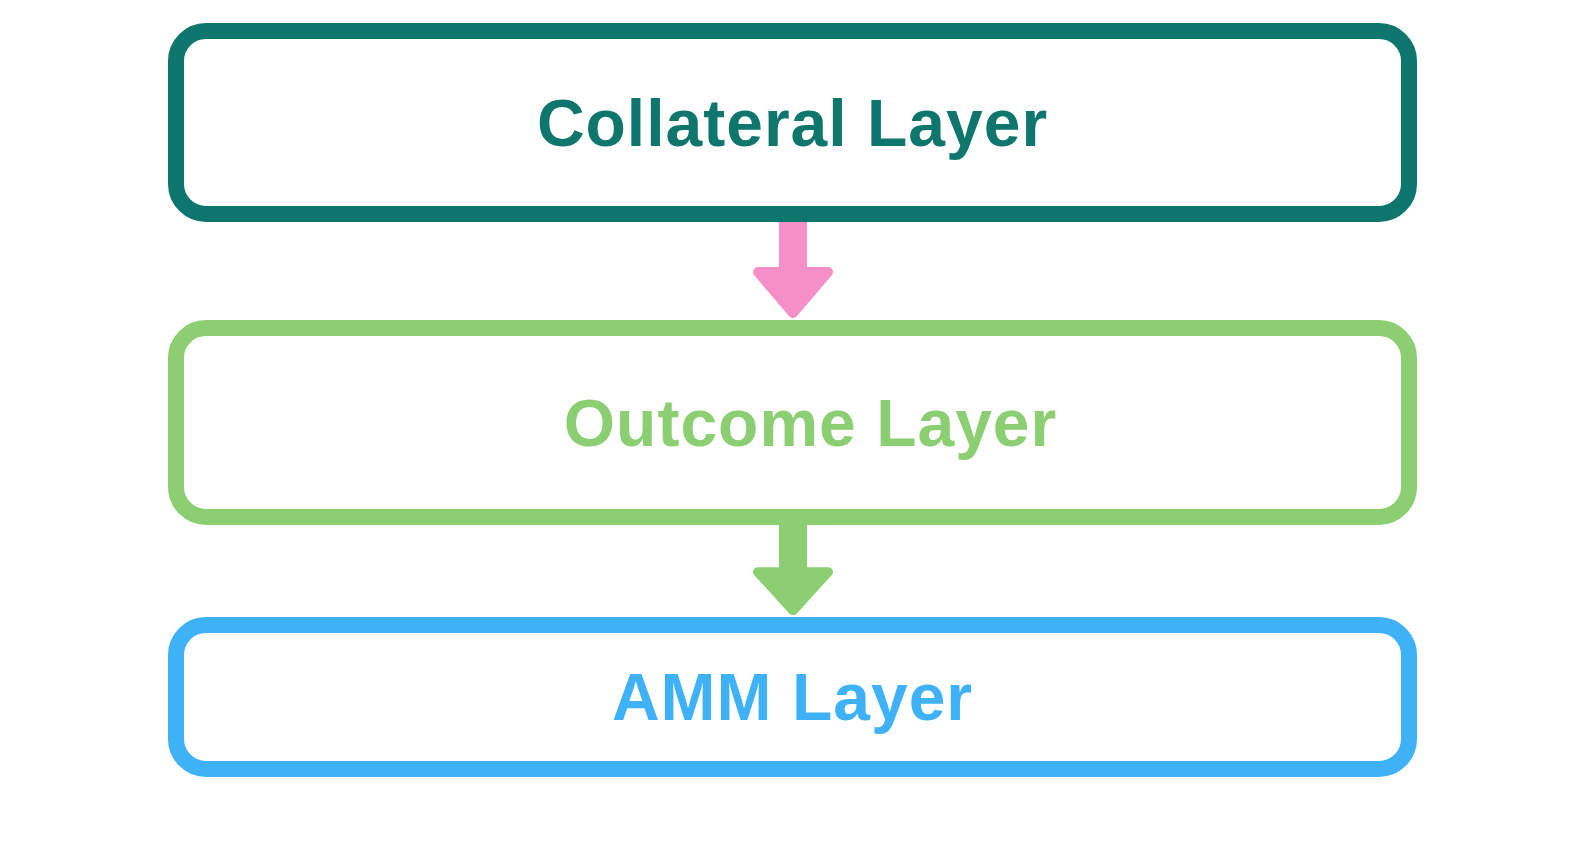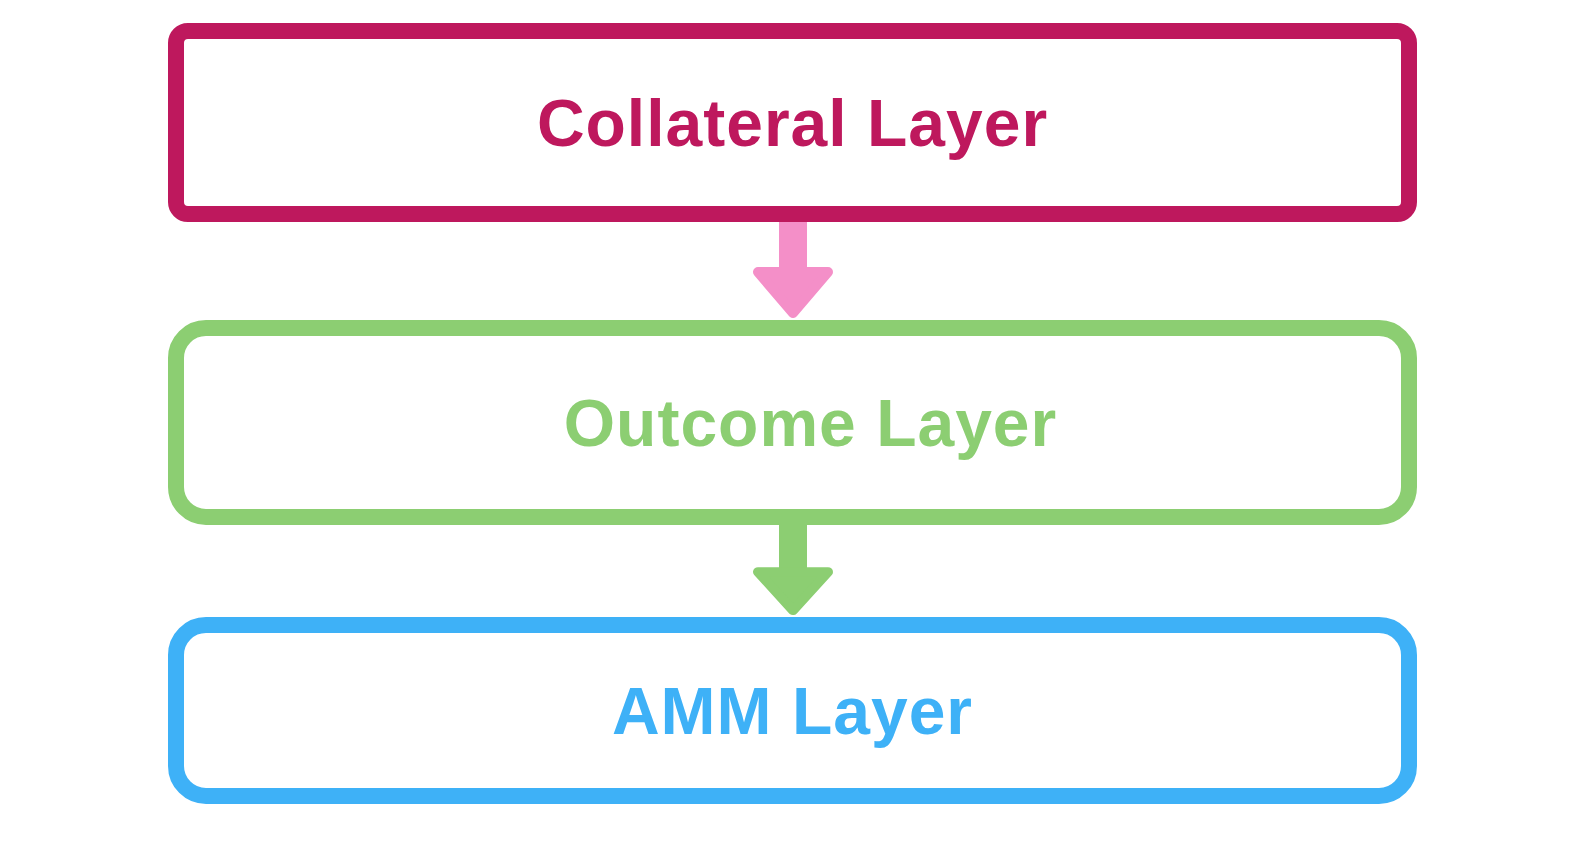--- a/index.html
+++ b/index.html
@@ -29,21 +29,21 @@
     width: 100%;
     background: #ffffff;
     border: 16px solid currentColor; 
     border-radius: 38px;
     display: flex;
     align-items: center;
     justify-content: center;
   }
   .layer-box.h1 { height: 199px; }
   .layer-box.h2 { height: 205px; }
-  .layer-box.h3 { height: 187px; }
+  .layer-box.h3 { height: 160px; }
   .layer-label {
     font-size: 66px;
     font-weight: 700;
     letter-spacing: 1px;
     white-space: nowrap;
   }
   .flow-arrow {
     display: flex;
     justify-content: center;
     align-items: stretch;
@@ -51,21 +51,21 @@
   .flow-arrow.a1 { height: 98px; }
   .flow-arrow.a2 { height: 92px; }
   .flow-arrow svg { display: block; height: 100%; }
 </style>
 </head>
 <body>
 
 <div class="canvas">
   <div class="stack">
 
-    <div class="layer-box h1" style="color: #be185d; border-radius: 20px;">
+    <div class="layer-box h1" style="color: #0f766e;">
       <span class="layer-label">Collateral Layer</span>
     </div>
 
     <div class="flow-arrow a1" style="color: rgb(244, 143, 200);">
       <svg width="90" viewBox="0 0 90 98" preserveAspectRatio="none" aria-hidden="true">
         <rect x="31" y="0" width="28" height="52" fill="currentColor"></rect>
         <path d="M 10 50 L 80 50 L 45 91 Z" fill="currentColor" stroke="currentColor" stroke-width="10" stroke-linejoin="round"></path>
       </svg>
     </div>
 

